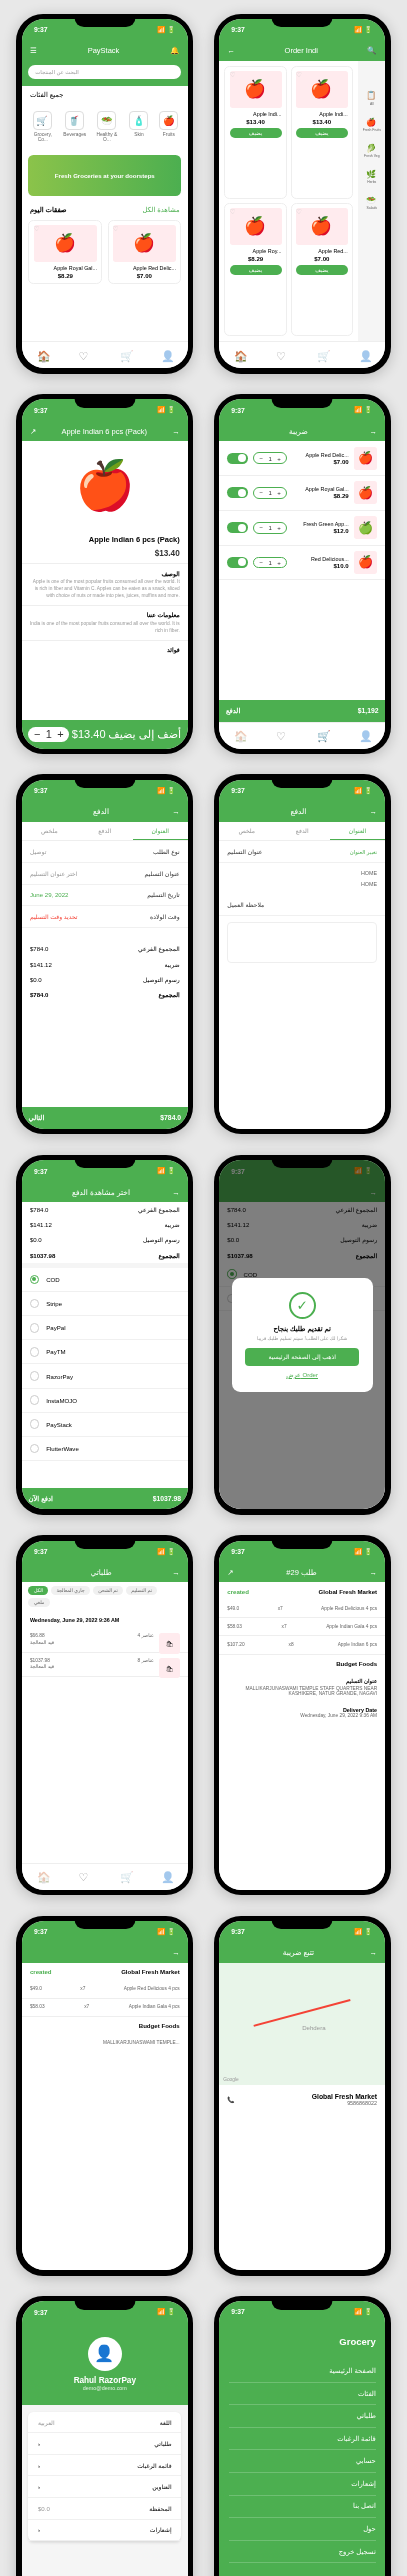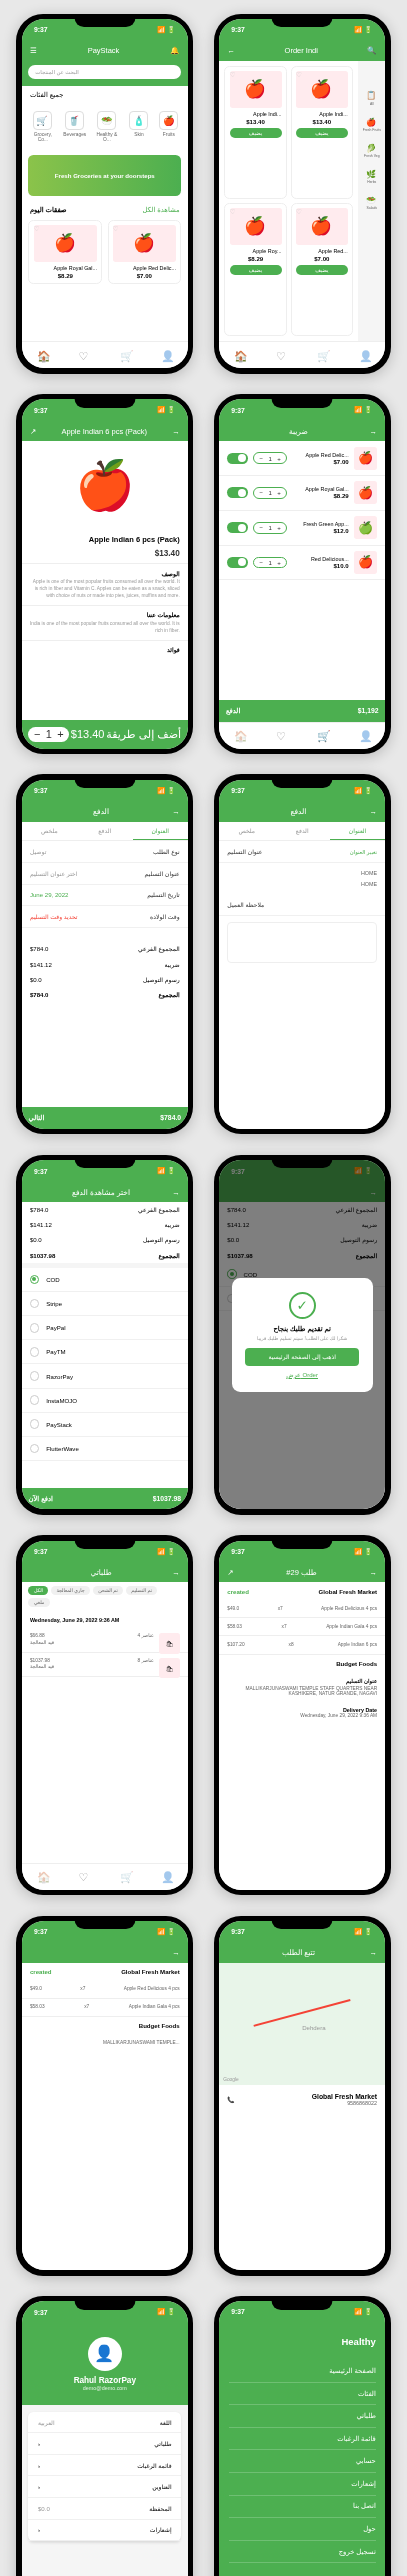--- a/index.html
+++ b/index.html
@@ -260,21 +260,21 @@
             <div class="detail-heading">فوائد</div>
           </div>
 </div>
 <div class="detail-footer">
 <div class="qty-control">
             <span>−</span>
             <span>1</span>
             <span>+</span>
           </div>
 <span>$13.40</span>
-<span>أضف إلى طريقة</span>
+<span>أضف إلى يضيف</span>
 </div>
 </div>
     </div>
 
 <div class="phone">
       <div class="notch"></div>
       <div class="screen">
 <div class="status-bar">
           <span>9:37</span>
           <span>📶 🔋</span>
@@ -715,21 +715,21 @@
 
 <div class="phone">
       <div class="notch"></div>
       <div class="screen">
 <div class="status-bar">
           <span>9:37</span>
           <span>📶 🔋</span>
         </div>
 <div class="header">
           <span></span>
-          <span class="header-title">تتبع الطلب</span>
+          <span class="header-title">تتبع ضريبة</span>
           <span>→</span>
         </div>
 <div class="content">
 <div class="map-area">
 <div class="map-route"></div>
 <span style="position:absolute;top:50%;left:50%">Dehdera</span>
 <span style="position:absolute;bottom:2.7px;left:4.1px;font-size:4.8px">Google</span>
 </div>
 <div style="padding:8.2px;background:#fff">
 <div style="display:flex;justify-content:space-between;align-items:center">
@@ -791,21 +791,21 @@
     </div>
 
 <div class="phone">
       <div class="notch"></div>
       <div class="screen">
 <div class="status-bar">
           <span>9:37</span>
           <span>📶 🔋</span>
         </div>
 <div class="drawer">
-<div style="text-align:right;font-size:9.5px;font-weight:700;margin-bottom:13.6px">Healthy</div>
+<div style="text-align:right;font-size:9.5px;font-weight:700;margin-bottom:13.6px">Grocery</div>
 <div class="drawer-item">الصفحة الرئيسية</div>
 <div class="drawer-item">الفئات</div>
 <div class="drawer-item">طلباتي</div>
 <div class="drawer-item">قائمة الرغبات</div>
 <div class="drawer-item">حسابي</div>
 <div class="drawer-item">إشعارات</div>
 <div class="drawer-item">اتصل بنا</div>
 <div class="drawer-item">حول</div>
 <div class="drawer-item">تسجيل خروج</div>
 </div>

